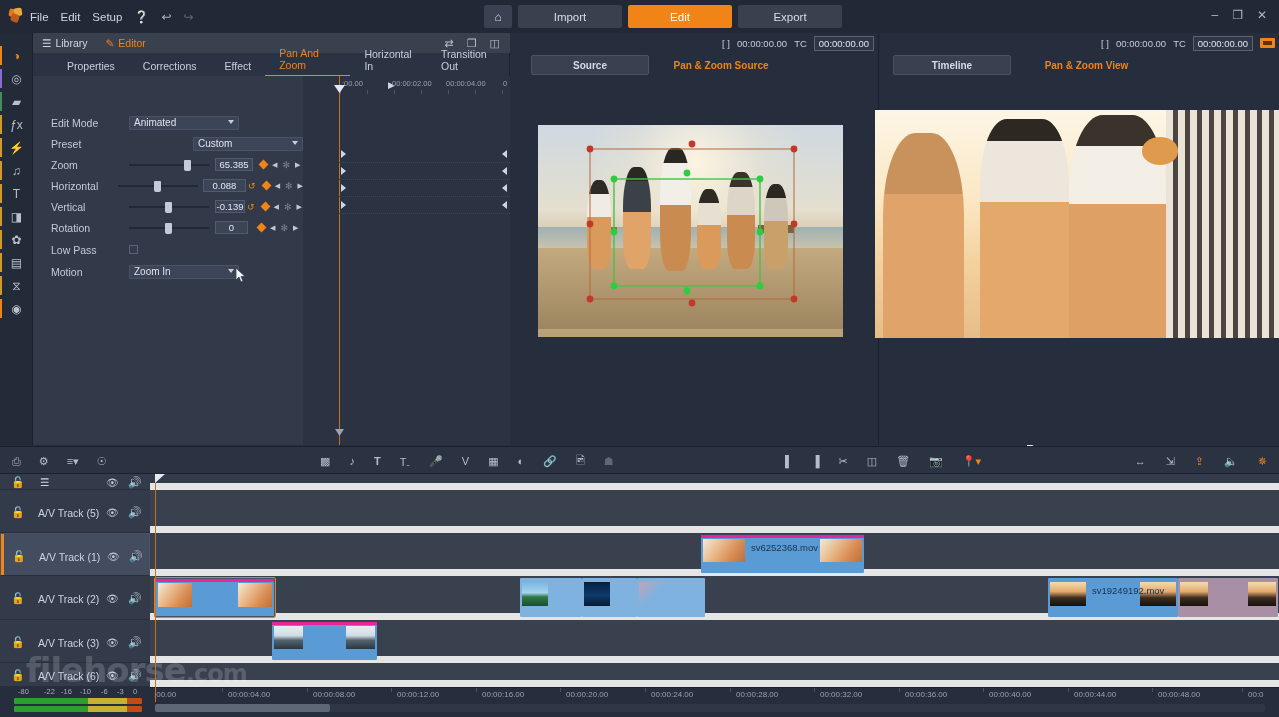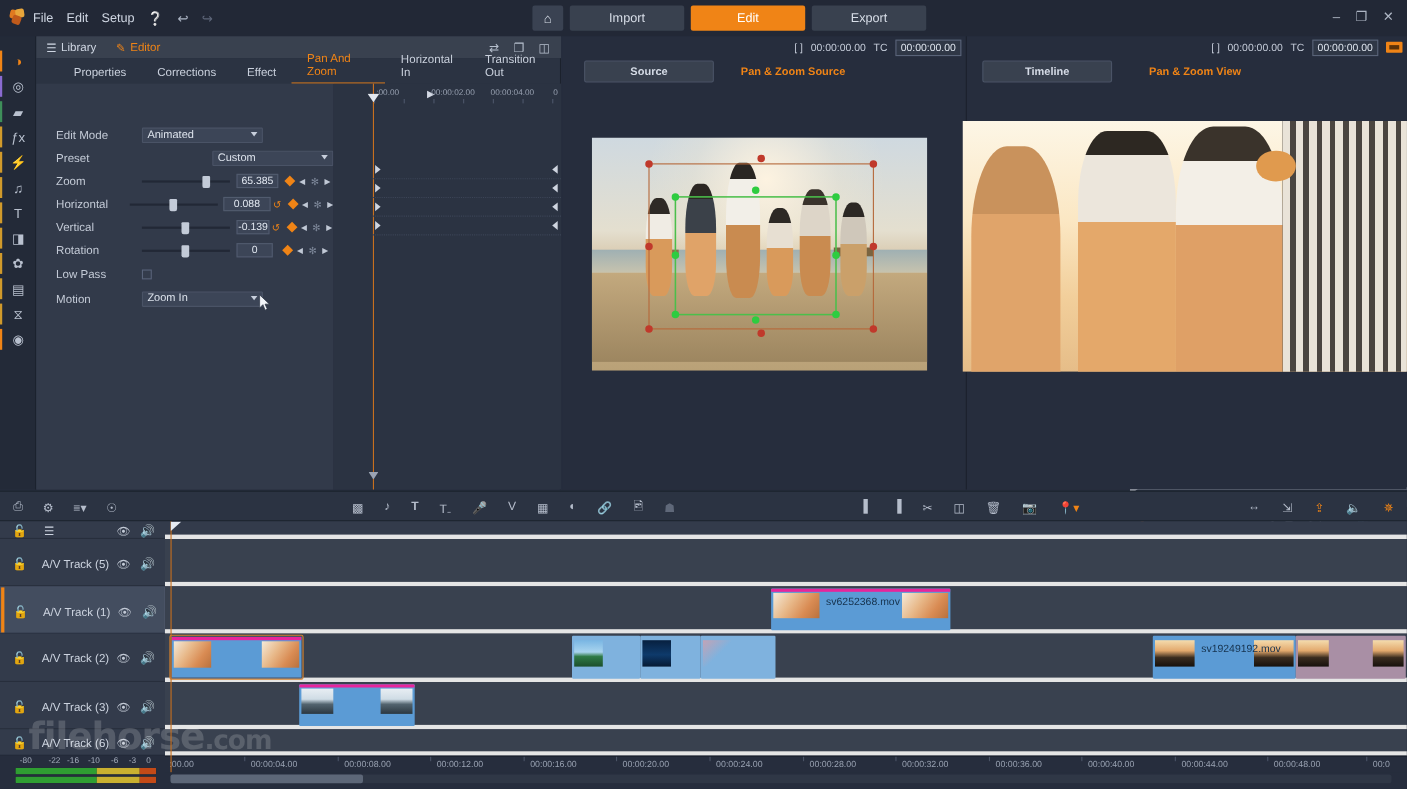--- a/index.html
+++ b/index.html
@@ -114,21 +114,21 @@
   .tlbar .ti.orange { color:#f08416; }
 
   .tracks { position:absolute; left:0; top:474px; width:1279px; height:213px; background:#2b3342; }
   .thead { position:absolute; left:0; width:150px; background:#333b4b; border-bottom:1px solid #272e3c;}
   .thead.sel { background:#434d5f; }
   .thead .selbar { position:absolute; left:0; top:0; width:3px; height:100%; background:#f08416;}
   .thead .lock { position:absolute; left:11px; color:#c3cad6; font-size:11px; }
   .thead .tname { position:absolute; left:38px; font-size:10.5px; color:#ccd3df; }
   .thead .eye { position:absolute; left:106px; color:#c3cad6; font-size:10px;}
   .thead .spk { position:absolute; left:128px; color:#c3cad6; font-size:11px;}
-  .tlane { position:absolute; left:150px; width:1129px; border-bottom:4px solid #e5e5e5; background:#39414f; }
+  .tlane { position:absolute; left:150px; width:1129px; border-bottom:7px solid #e5e5e5; background:#39414f; }
 
   .clip { position:absolute; top:2px; background:#5b9bd5; border-radius:1px; overflow:hidden; }
   .clip .topstripe { position:absolute; left:0; top:0; width:100%; height:3px; background:#e8259b; }
   .clip .label { position:absolute; top:7px; font-size:9.5px; color:#16324d; white-space:nowrap; }
   .thumb { position:absolute; top:4px; background-size:cover; }
   .clip.sel { outline:1px solid #d8832d; }
 
   .ruler { position:absolute; left:0; top:687px; width:1279px; height:15px; background:#262d3d; border-top:1px solid #1b212c;}
   .ruler .tk { position:absolute; top:2px; font-size:8px; color:#99a2b2; }
   .ruler .tick { position:absolute; top:0; width:1px; height:4px; background:#4a5366;}

